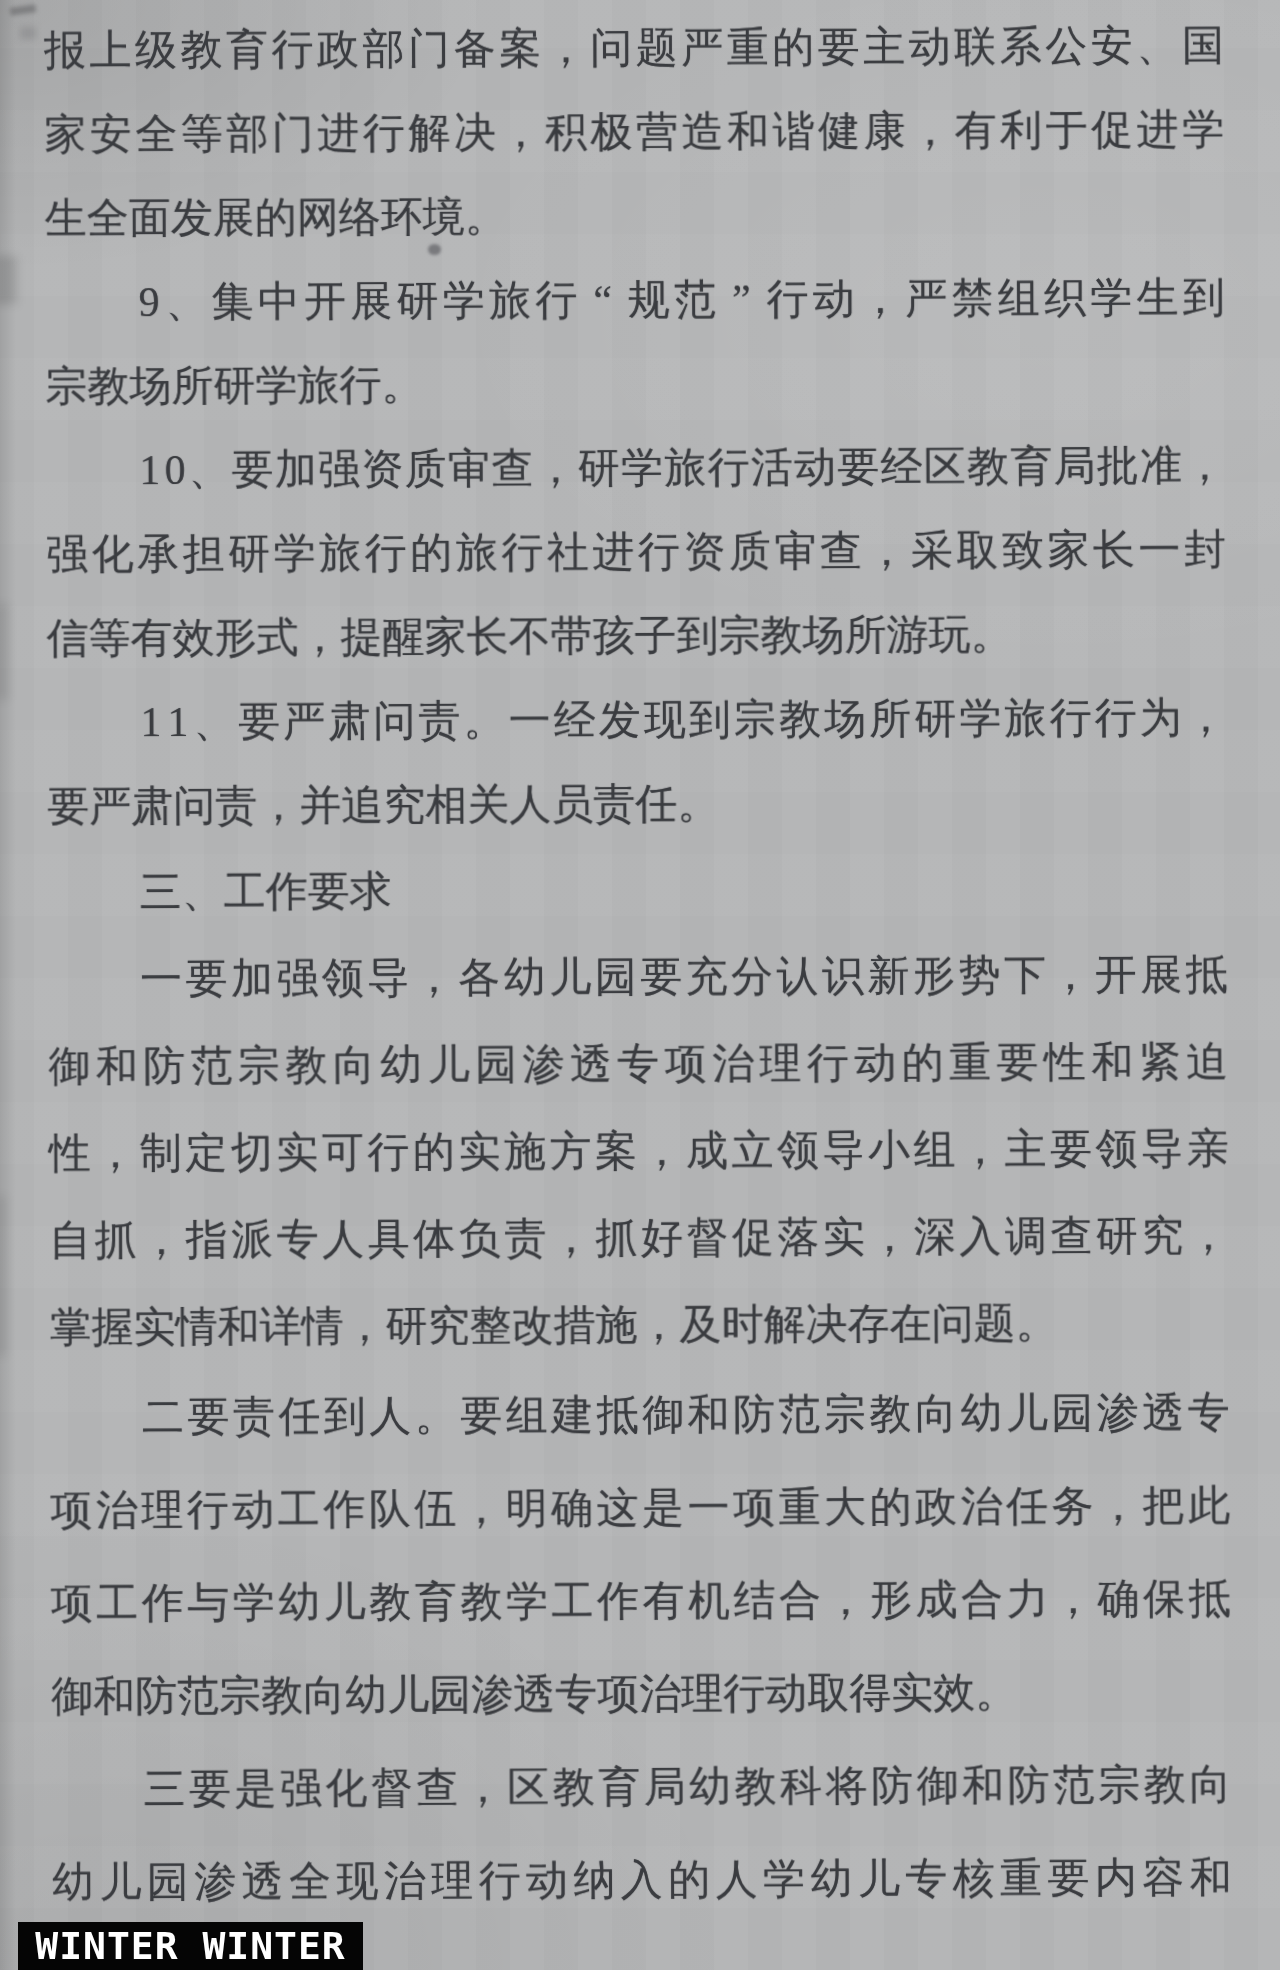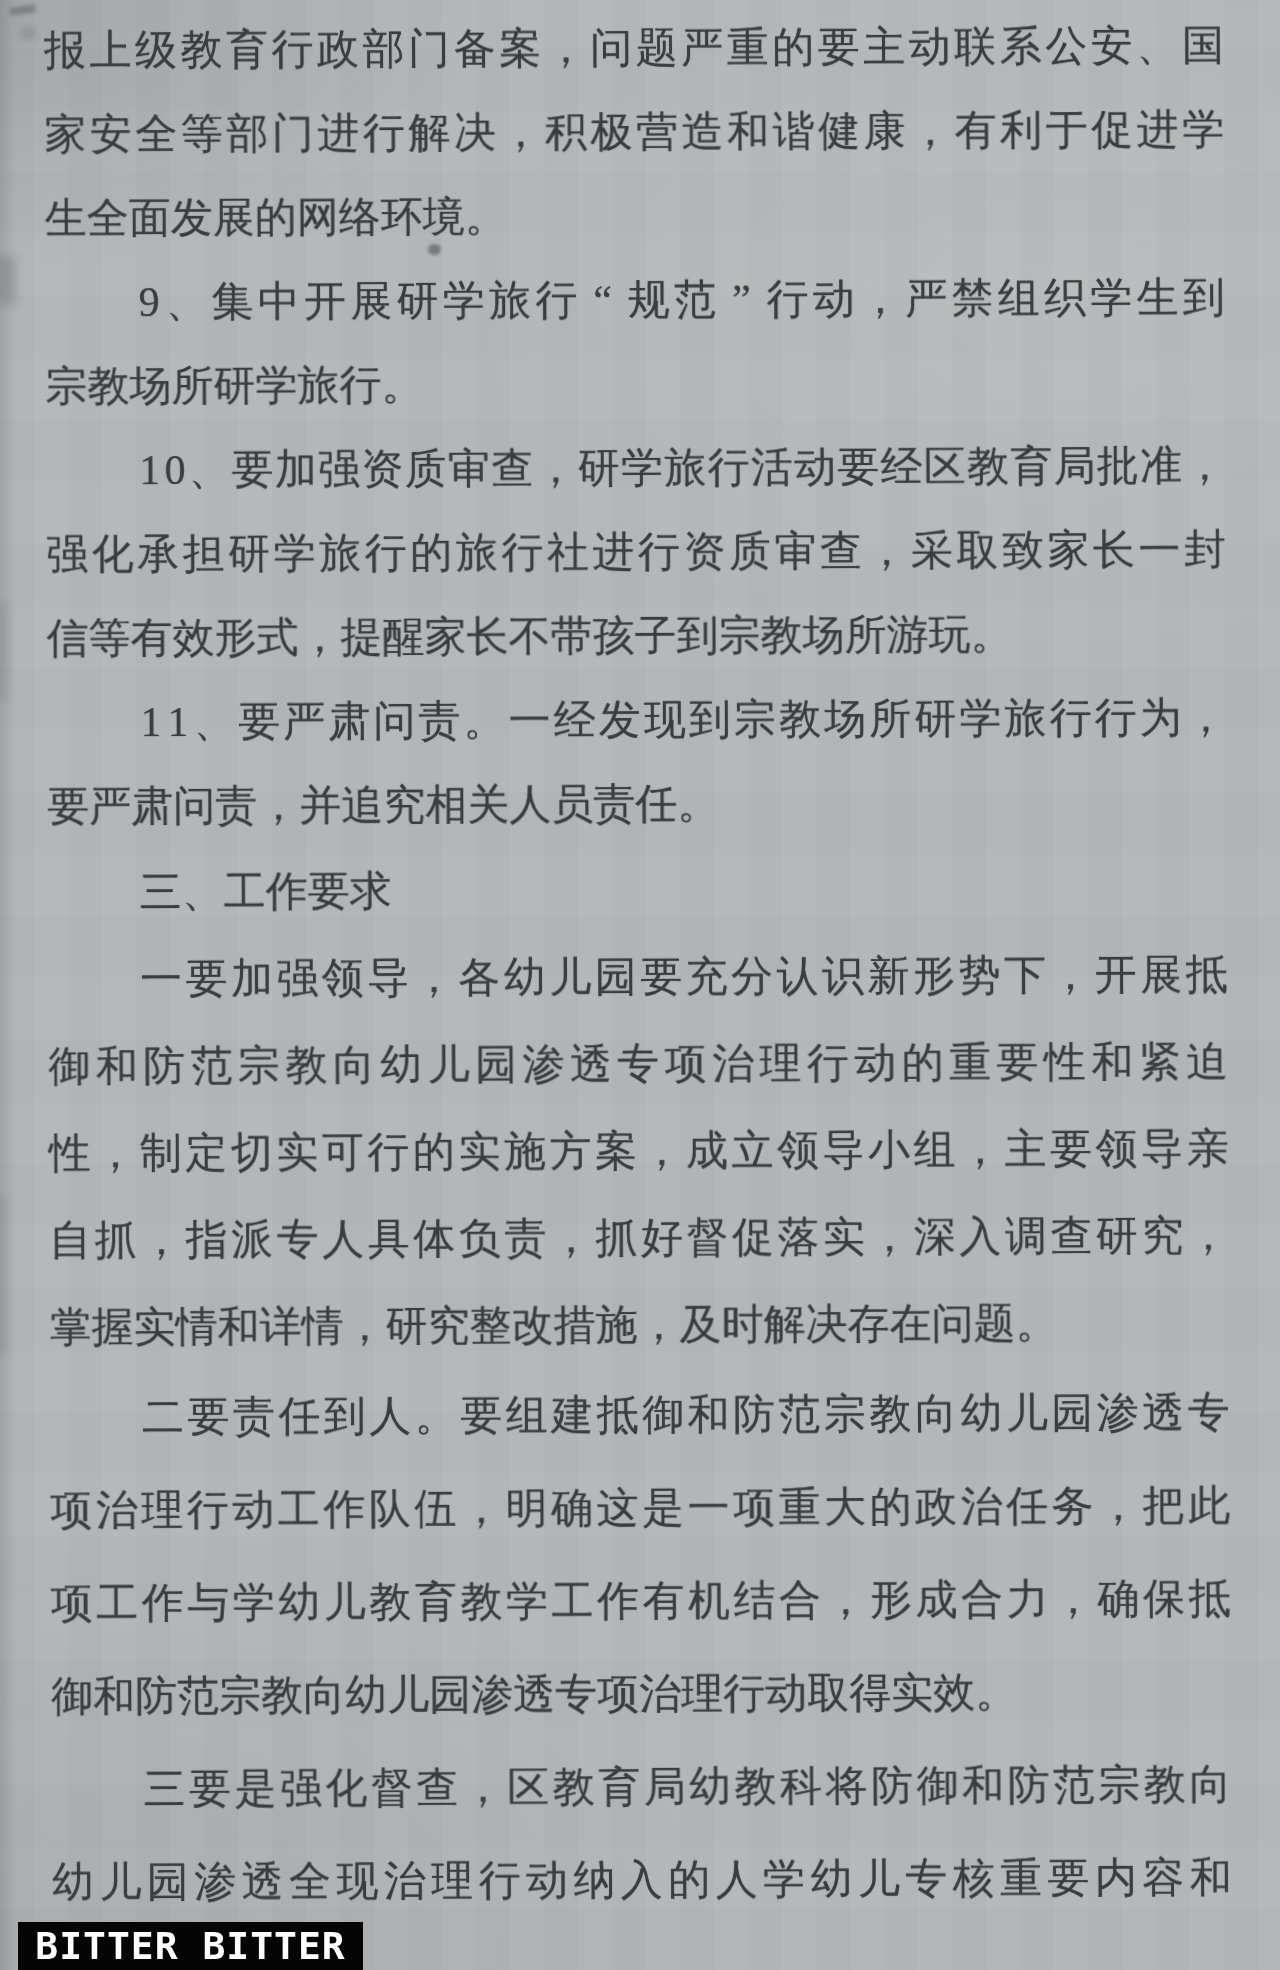--- a/index.html
+++ b/index.html
@@ -598,14 +598,14 @@
         <span class="ch">专</span>
         <span class="ch">核</span>
         <span class="ch">重</span>
         <span class="ch">要</span>
         <span class="ch">内</span>
         <span class="ch">容</span>
         <span class="ch">和</span>
       </div>
     </div>
 
-  <div class="watermark">BITTER BITTER</div>
+  <div class="watermark">WINTER WINTER</div>
 </div>
 
 </body></html>

